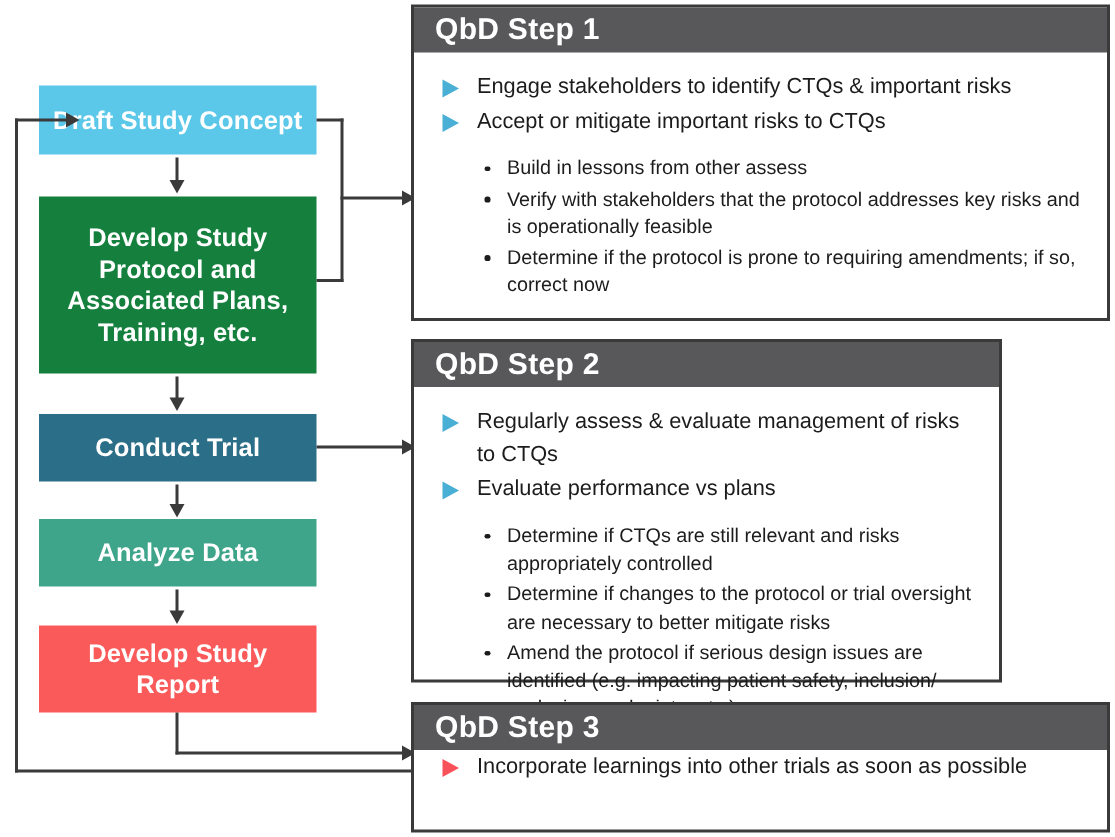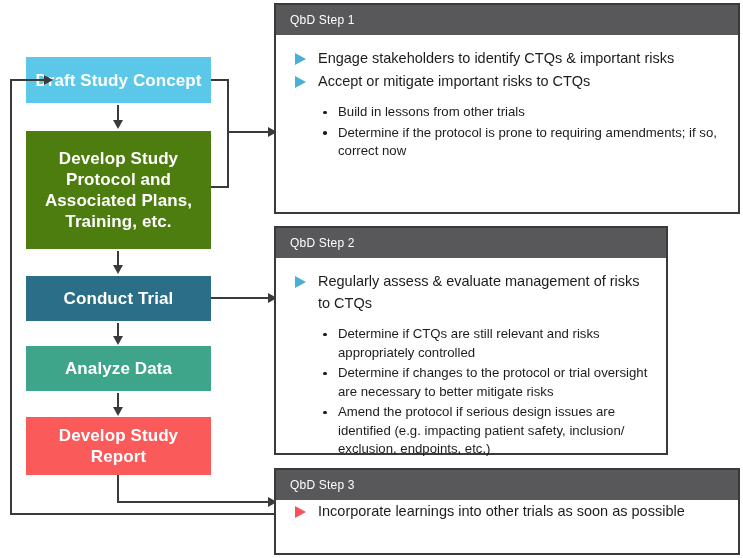--- a/index.html
+++ b/index.html
@@ -25,21 +25,21 @@
     text-align: center;
     color: #ffffff;
     font-weight: bold;
     font-size: 17px;
     line-height: 21px;
     letter-spacing: .1px;
     box-sizing: border-box;
     padding: 2px 6px;
   }
   #box-draft    { left: 26px; top: 57px;  width: 185px; height: 46px;  background: #5BC8EA; }
-  #box-protocol { left: 26px; top: 131px; width: 185px; height: 118px; background: #4d7c0f; }
+  #box-protocol { left: 26px; top: 131px; width: 185px; height: 118px; background: #15803d; }
   #box-conduct  { left: 26px; top: 276px; width: 185px; height: 45px;  background: #2A6E87; }
   #box-analyze  { left: 26px; top: 346px; width: 185px; height: 45px;  background: #3FA58A; }
   #box-report   { left: 26px; top: 417px; width: 185px; height: 58px;  background: #FA5A5A; }
 
   
   .ln  { position: absolute; background: #3a3a3a; }
   .ln.h { height: 2px; }
   .ln.v { width: 2px; }
   .arrow-head {
     position: absolute;
@@ -59,22 +59,22 @@
   
   .panel {
     position: absolute;
     box-sizing: border-box;
     border: 2px solid #3a3a3a;
     background: #ffffff;
   }
   .panel-title {
     background: #58585A;
     color: #ffffff;
-    font-size: 12px;
-    font-weight: normal;
+    font-size: 20px;
+    font-weight: bold;
     height: 30px;
     display: flex;
     align-items: center;
     padding-left: 14px;
     box-sizing: border-box;
     letter-spacing: .2px;
   }
   .panel-body {
     padding: 12px 16px 10px 14px;
     box-sizing: border-box;
@@ -193,38 +193,46 @@
           <span>Engage stakeholders to identify CTQs &amp; important risks</span>
         </li>
         <li class="tri-item">
           <span class="tri"></span>
           <span>Accept or mitigate important risks to CTQs</span>
         </li>
       </ul>
       <ul class="dot-list">
         <li class="dot-item">
           <span class="dot"></span>
-          <span>Build in lessons from other trials</span>
+          <span>Build in lessons from other assess</span>
+        </li>
+        <li class="dot-item">
+          <span class="dot"></span>
+          <span>Verify with stakeholders that the protocol addresses key risks and is operationally feasible</span>
         </li>
         <li class="dot-item">
           <span class="dot"></span>
           <span>Determine if the protocol is prone to requiring amendments; if so, correct now</span>
         </li>
       </ul>
     </div>
   </div>
 
   <div id="panel-2" class="panel">
     <div class="panel-title">QbD Step 2</div>
     <div class="panel-body">
       <ul class="tri-list">
         <li class="tri-item">
           <span class="tri"></span>
           <span>Regularly assess &amp; evaluate management of risks to CTQs</span>
         </li>
+        <li class="tri-item">
+          <span class="tri"></span>
+          <span>Evaluate performance vs plans</span>
+        </li>
       </ul>
       <ul class="dot-list">
         <li class="dot-item">
           <span class="dot"></span>
           <span>Determine if CTQs are still relevant and risks appropriately controlled</span>
         </li>
         <li class="dot-item">
           <span class="dot"></span>
           <span>Determine if changes to the protocol or trial oversight are necessary to better mitigate risks</span>
         </li>

